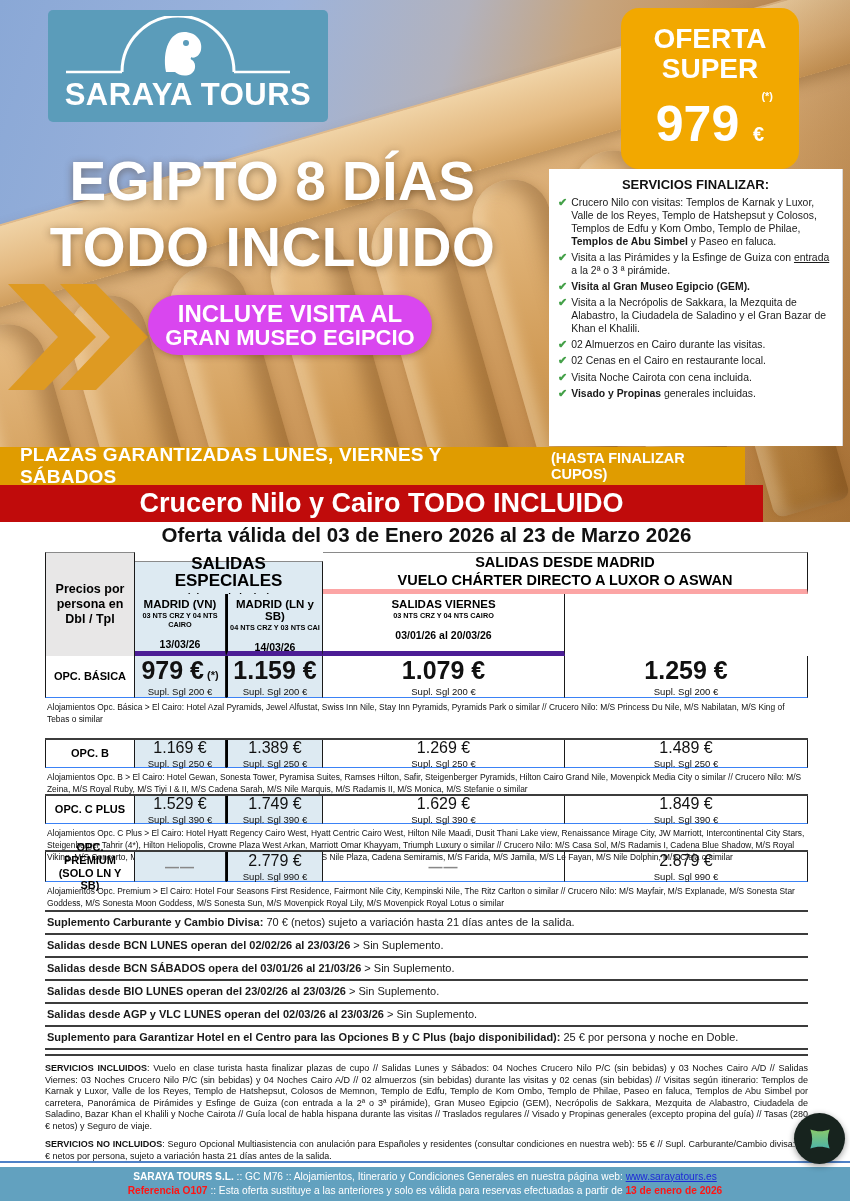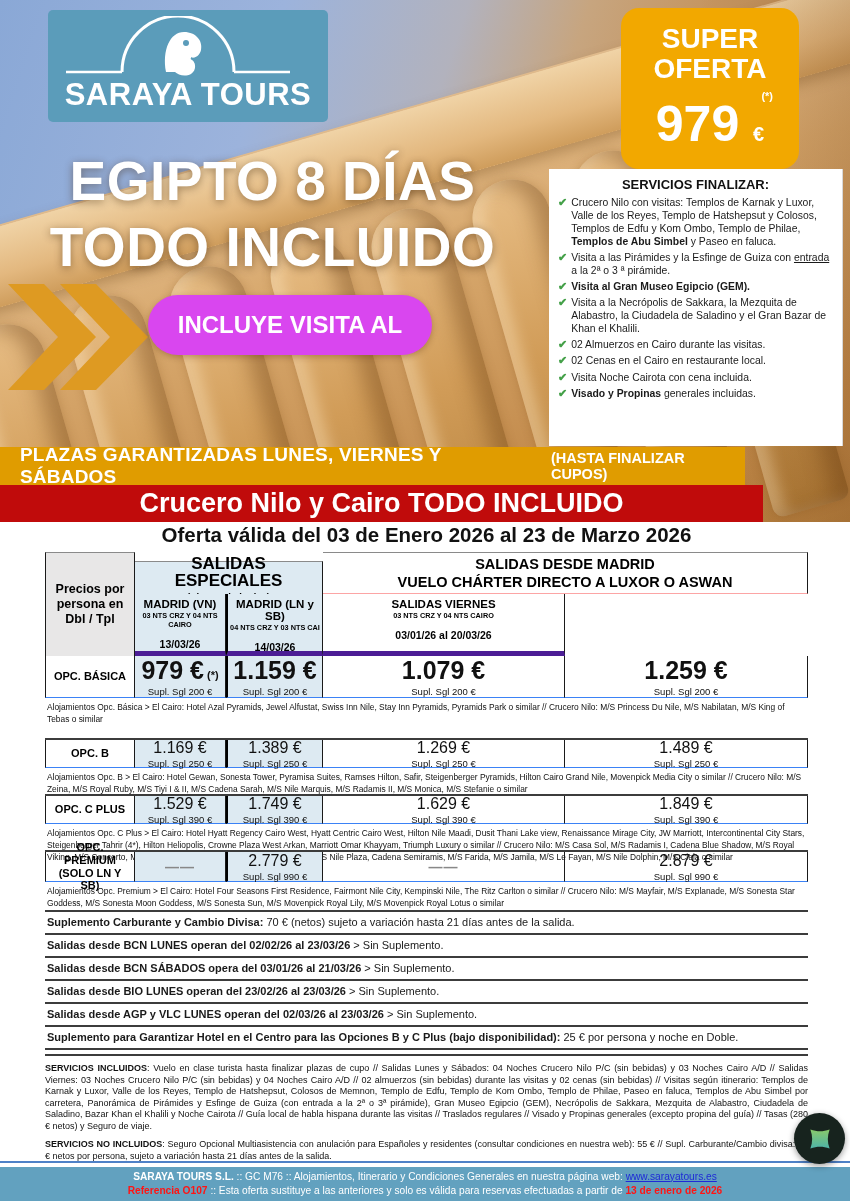--- a/index.html
+++ b/index.html
@@ -64,21 +64,21 @@
   .bT{border-top:1px solid #8a8a8a;}
   .thickL{border-left:2.5px solid #000;}
   .blue{background:#DDEAF2;}
   .gray{background:#E8E7E7;}
   
   .hgrid{grid-template-rows:42px 62px;}
   .corner{grid-row:1/3;font-weight:bold;font-size:12.5px;line-height:1.18;padding:0 8px;}
   .g1{grid-column:2/4;margin-top:9px;}
   .g1 .t{font-weight:bold;font-size:17px;line-height:1;}
   .g1 .s{font-weight:bold;font-size:9.5px;margin-top:2px;}
-  .g2{grid-column:4/6;border-bottom:1px solid #fca5a5;}
+  .g2{grid-column:4/6;border-bottom:5px solid #fca5a5;}
   .g2 .t{font-weight:bold;font-size:14.5px;line-height:1.25;}
   .colh{border-bottom:5px solid #4c1d95;padding-top:4px;justify-content:flex-start;}
   .colh .n{font-weight:bold;font-size:11.5px;}
   .colh .nt{font-weight:bold;font-size:7.3px;margin-top:1px;}
   .colh .dt{font-weight:bold;font-size:10.5px;margin-top:9px;}
   
   .trow .cell{border-bottom:1px solid #3b82f6;text-align:center;}
   .lab{font-weight:bold;font-size:11px;line-height:1.15;padding:0 4px;}
   .price .main{font-size:16px;color:#111;}
   .price .supl{font-size:9.5px;color:#111;margin-top:1px;}
@@ -138,25 +138,26 @@
     <div>TODO INCLUIDO</div>
   </div>
 
   <svg class="chev" width="140" height="106" viewBox="0 0 140 106">
     <polygon points="0,0 36,0 88,53 36,106 0,106 50,53" fill="#DE9A22"></polygon>
     <polygon points="52,0 88,0 140,53 88,106 52,106 102,53" fill="#DE9A22"></polygon>
   </svg>
 
   <div class="pill">
     <div class="l1">INCLUYE VISITA AL</div>
+    <div class="l2">GRAN MUSEO EGIPCIO</div>
   </div>
 
   <div class="badge">
+    <div class="bl">OFERTA</div>
     <div class="bl">SUPER</div>
-    <div class="bl">OFERTA</div>
     <div class="ast">(*)</div>
     <div class="pr"><span>979</span> <span class="eur">€</span></div>
   </div>
 
   <div class="panel">
     <h3>SERVICIOS FINALIZAR:</h3>
     <div id="services-list">
         <div class="svc-item">
           <span class="ck">✔</span>
           <div><span>Crucero Nilo con visitas: Templos de Karnak y Luxor, Valle de los Reyes, Templo de Hatshepsut y Colosos, Templos de Edfu y Kom Ombo, Templo de Philae, </span><span style="font-weight: bold;">Templos de Abu Simbel</span><span> y Paseo en faluca.</span></div>

